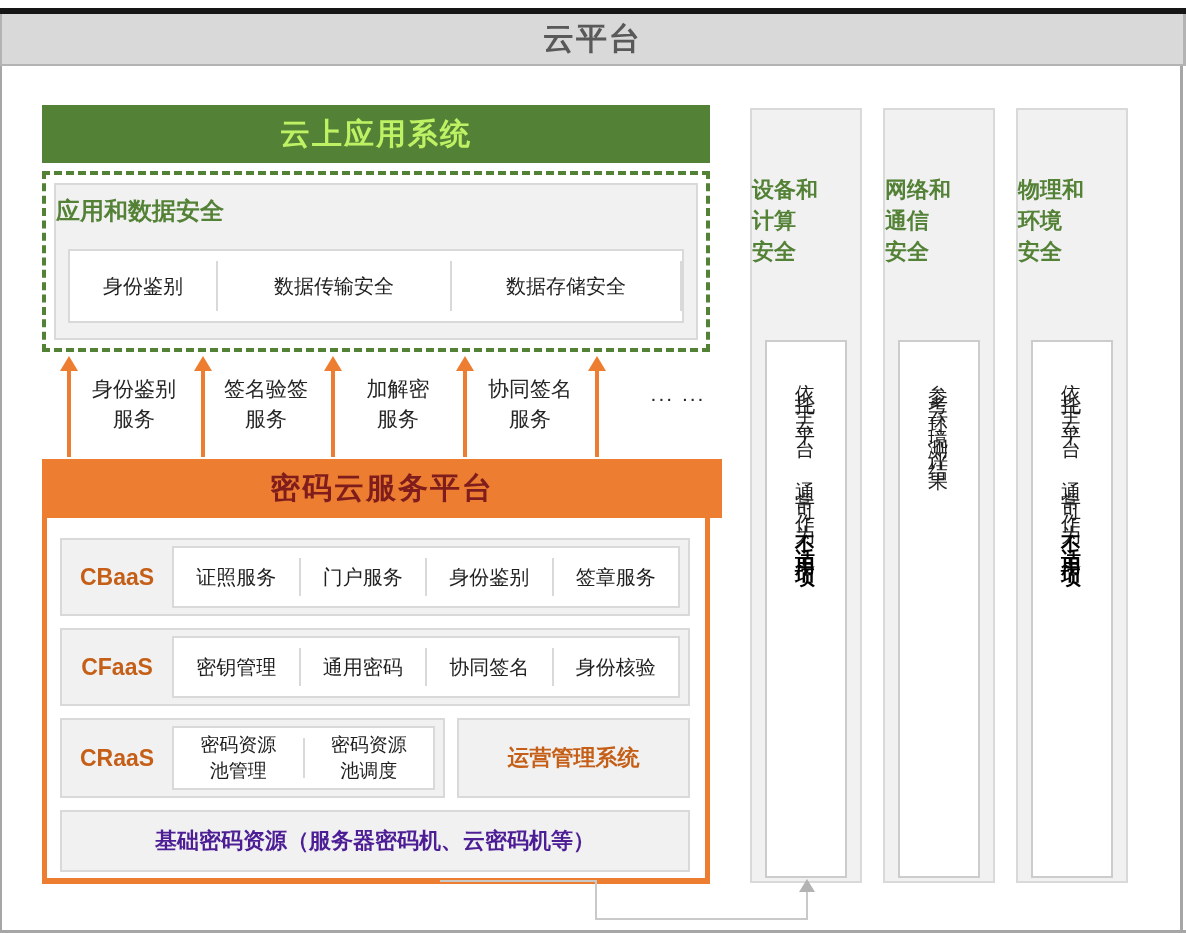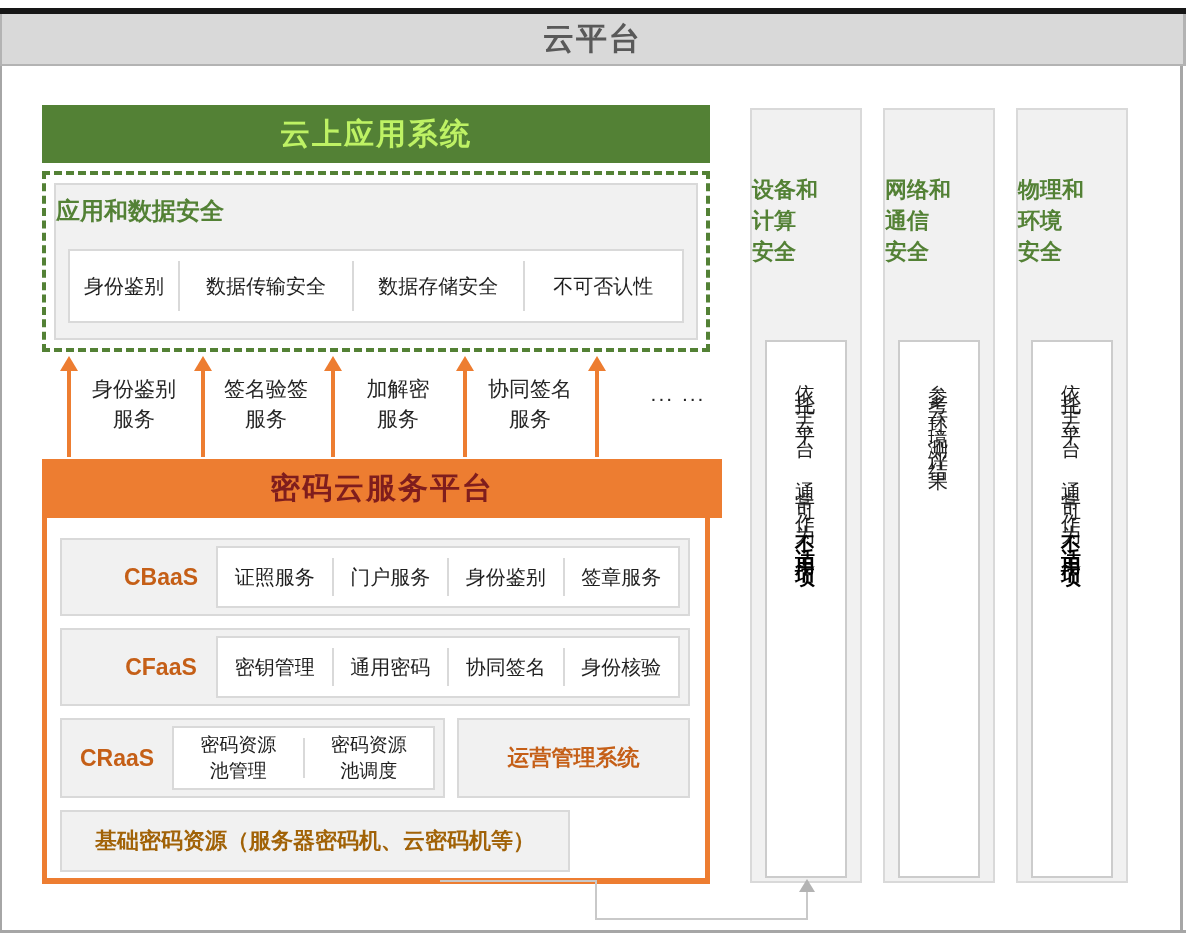--- a/index.html
+++ b/index.html
@@ -46,32 +46,32 @@
   .svc-more{position:absolute;top:26px;left:566px;width:140px;text-align:center;
             font-size:21px;color:#262626;letter-spacing:2px;}
 
   
   .orange-header{left:42px;top:451px;width:680px;height:59px;background:#ED7D31;
                  display:flex;align-items:center;justify-content:center;
                  color:#7f1d1d;font-size:30px;font-weight:bold;letter-spacing:2px;}
   .orange-box{left:42px;top:510px;width:668px;height:366px;background:#fff;
               border-left:5px solid #ED7D31;border-right:5px solid #ED7D31;border-bottom:6px solid #ED7D31;}
   .srow{position:absolute;left:13px;width:630px;height:78px;background:#f1f1f1;
-        border:2px solid #d9d9d9;box-sizing:border-box;display:flex;align-items:center;padding-left:44px;}
+        border:2px solid #d9d9d9;box-sizing:border-box;display:flex;align-items:center;}
   .row-label{width:110px;text-align:center;font-size:23px;font-weight:bold;color:#c55f17;}
   .row-items{flex:1;align-self:stretch;margin:6px 8px 6px 0;background:#fff;
              border:2px solid #d9d9d9;box-sizing:border-box;display:flex;align-items:stretch;}
   .craas-left{position:absolute;left:13px;top:200px;width:385px;height:80px;background:#f1f1f1;
               border:2px solid #d9d9d9;box-sizing:border-box;display:flex;align-items:center;}
   .ops-box{position:absolute;left:410px;top:200px;width:233px;height:80px;background:#f1f1f1;
            border:2px solid #d9d9d9;box-sizing:border-box;display:flex;align-items:center;justify-content:center;
            font-size:22px;font-weight:bold;color:#c55f17;}
-  .base-box{position:absolute;left:13px;top:292px;width:510px;height:62px;background:#f1f1f1;
+  .base-box{position:absolute;left:13px;top:292px;width:630px;height:62px;background:#f1f1f1;
             border:2px solid #d9d9d9;box-sizing:border-box;display:flex;align-items:center;justify-content:center;
-            font-size:22px;font-weight:bold;color:#a16207;}
+            font-size:22px;font-weight:bold;color:#4c1d95;}
 
   
   .side-col{top:100px;width:112px;height:775px;background:#f1f1f1;border:2px solid #d9d9d9;}
   .side-title{position:absolute;left:0;right:0;top:64px;text-align:left;
               color:#538135;font-size:22px;font-weight:bold;line-height:31px;}
   .note-box{position:absolute;left:13px;right:13px;top:230px;height:538px;background:#fff;
             border:2px solid #cccccc;box-sizing:border-box;display:flex;justify-content:center;
             padding-top:26px;}
   .vtext{writing-mode:vertical-rl;text-orientation:upright;white-space:nowrap;
          font-size:20px;color:#1f1f1f;letter-spacing:11px;}
@@ -103,21 +103,20 @@
   <div class="abs dashed-box">
     <div class="app-panel">
       <div class="app-title">应用和数据安全</div>
       <div class="items-box">
         <div class="cell" style="flex:112">身份鉴别</div>
         <div class="vdiv"></div>
         <div class="cell" style="flex:178">数据传输安全</div>
         <div class="vdiv"></div>
         <div class="cell" style="flex:175">数据存储安全</div>
         <div class="vdiv"></div>
-        <div class="cell" style="flex:163">不可否认性</div>
       </div>
     </div>
   </div>
 
   <div class="abs arrow-row">
     <div class="up-arrow" style="left:18px"></div>
     <div class="up-arrow" style="left:152px"></div>
     <div class="up-arrow" style="left:282px"></div>
     <div class="up-arrow" style="left:414px"></div>
     <div class="up-arrow" style="left:546px"></div>

